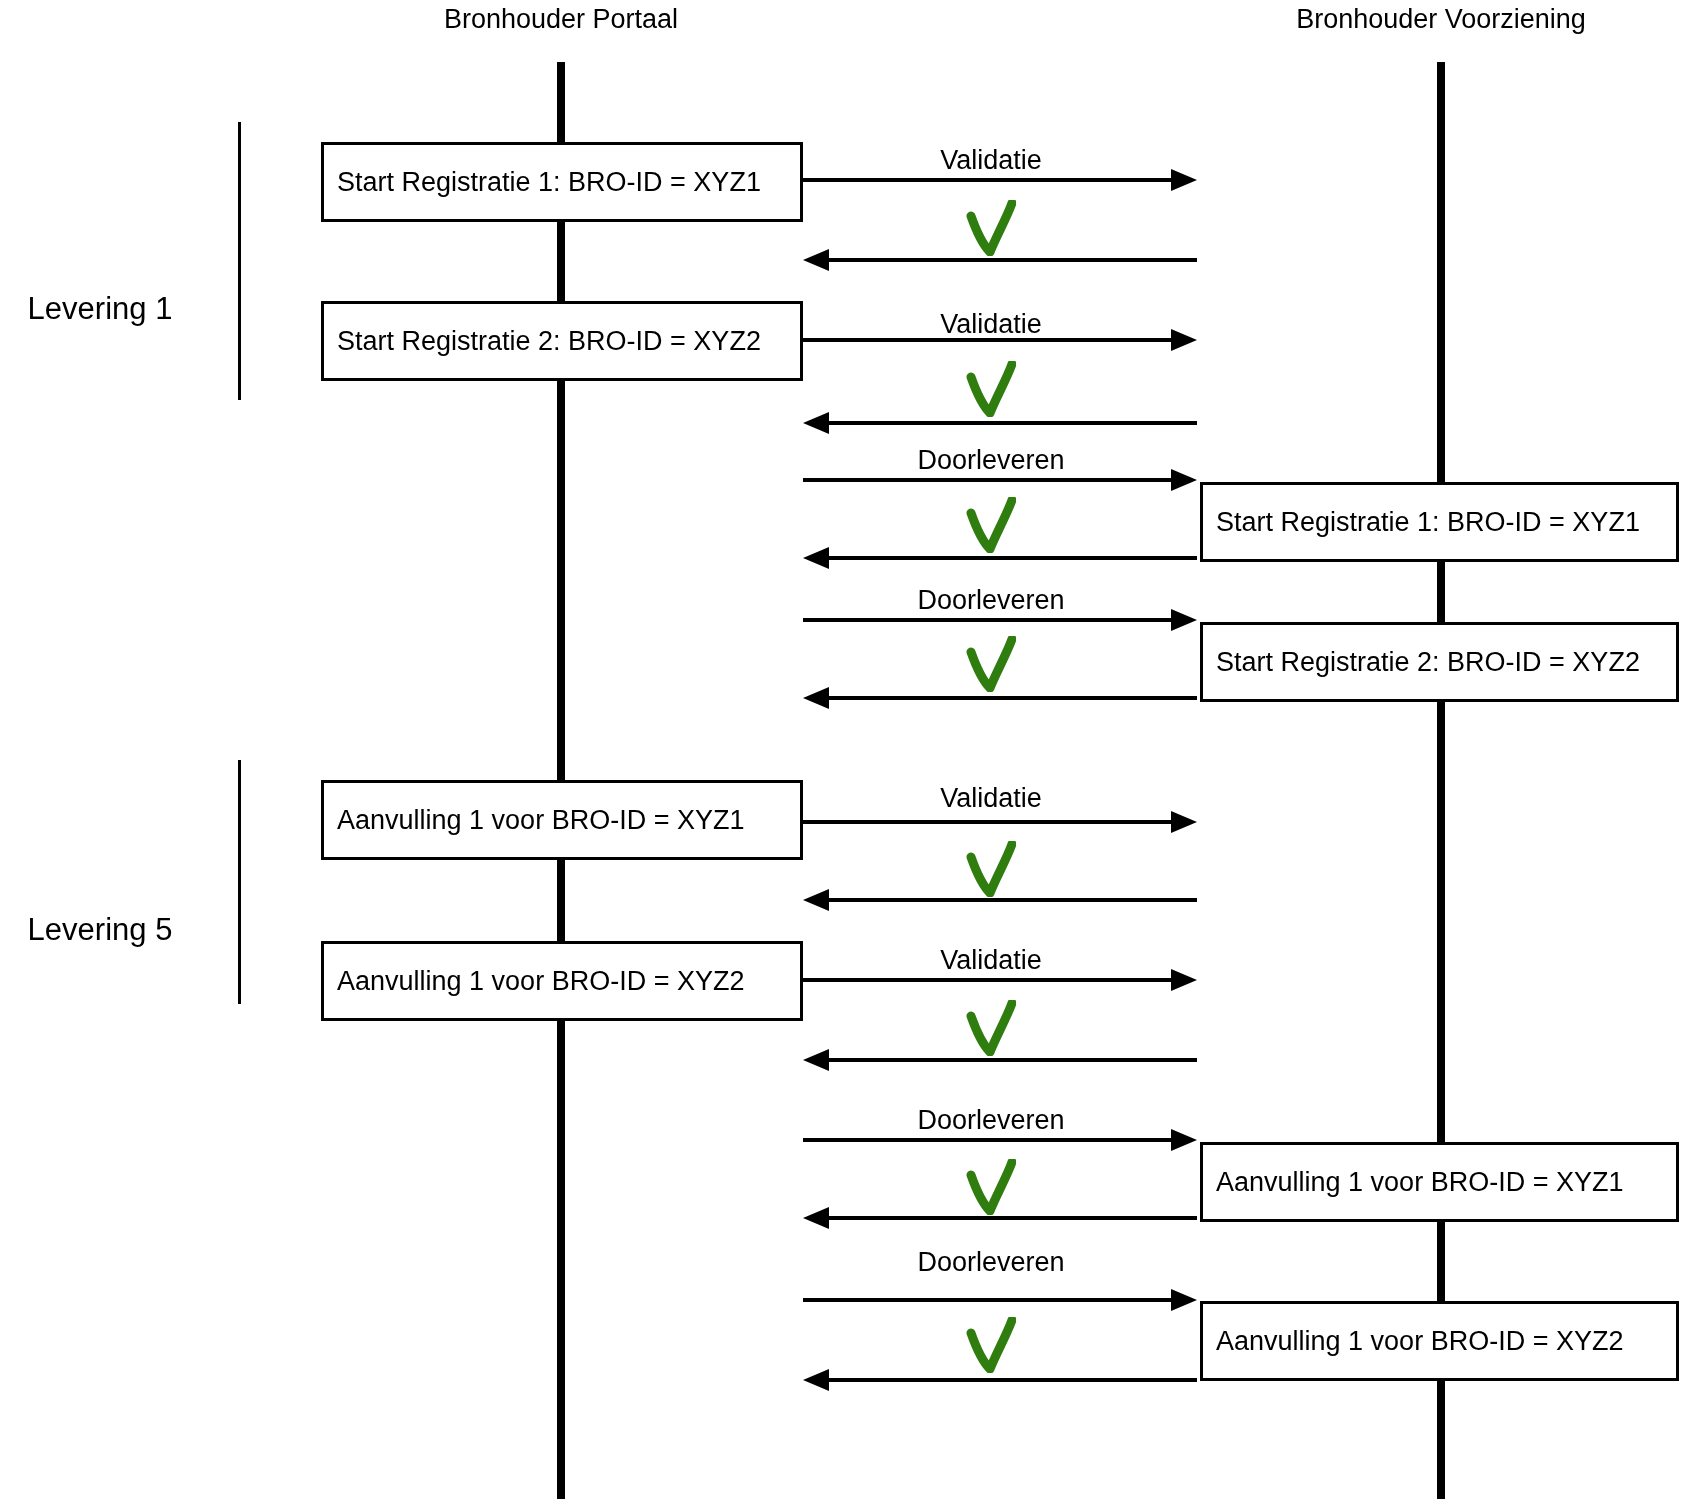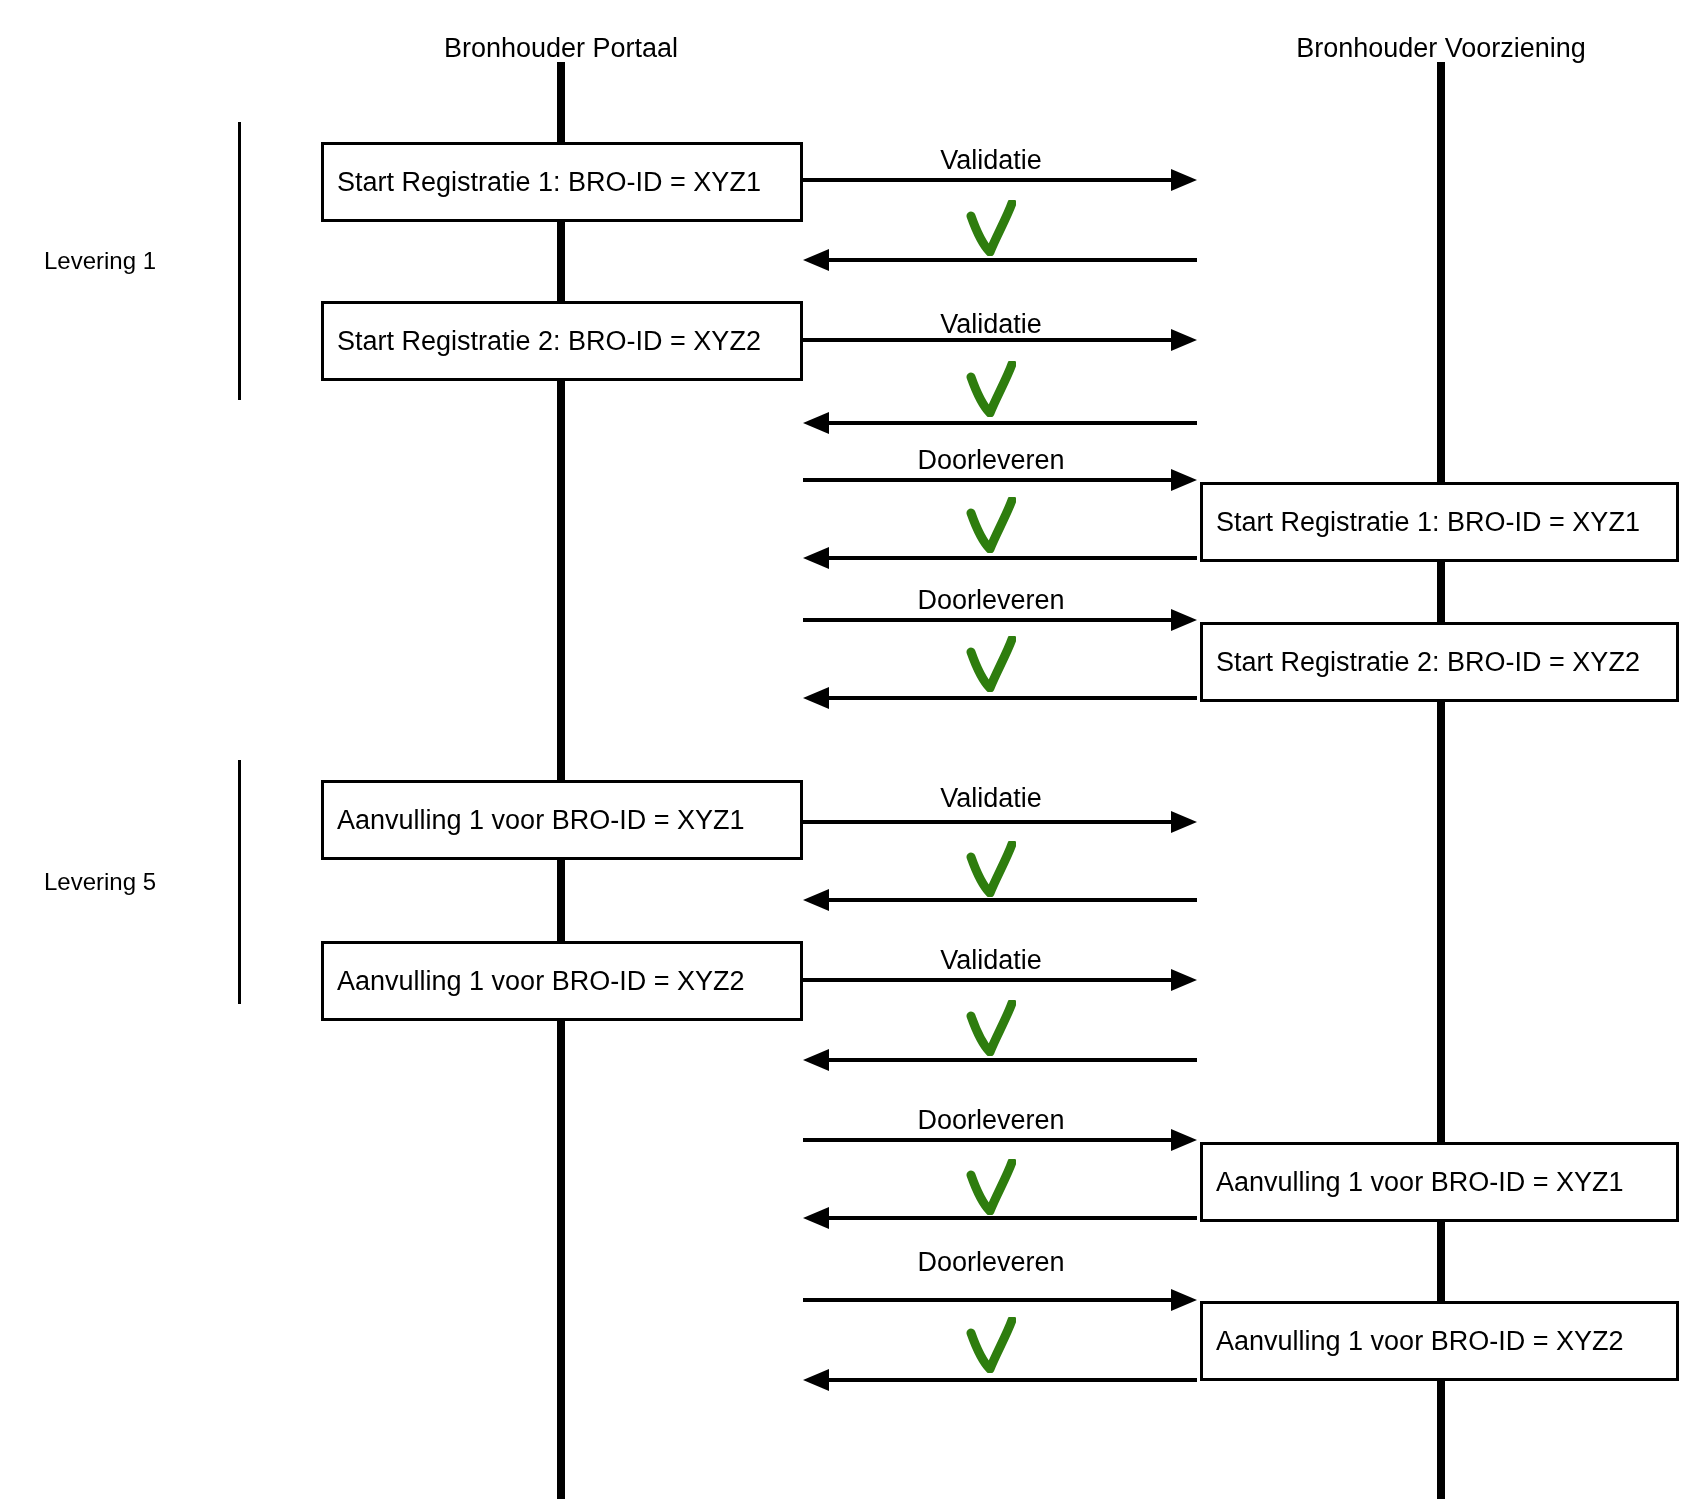--- a/index.html
+++ b/index.html
@@ -1,23 +1,23 @@
 <!DOCTYPE html>
 <html><head>
 <meta charset="utf-8">
 <style>
   html,body{margin:0;padding:0;background:#fff;}
   .stage{
     position:relative;width:1682px;height:1506px;background:#fff;
     font-family:"Liberation Sans",sans-serif;color:#000;overflow:hidden;
   }
-  .actor-title{position:absolute;top:4px;transform:translateX(-50%);font-size:27px;white-space:nowrap;margin-top:29px;}
+  .actor-title{position:absolute;top:4px;transform:translateX(-50%);font-size:27px;white-space:nowrap;}
   .lifeline{position:absolute;background:#000;}
   .bracket{position:absolute;width:3px;background:#000;}
-  .group-label{position:absolute;transform:translate(-50%,-50%);font-size:24px;white-space:nowrap;}
+  .group-label{position:absolute;transform:translate(-50%,-50%);font-size:31px;white-space:nowrap;margin-top:48px;}
   .msg-box{
     position:absolute;box-sizing:border-box;border:3px solid #000;background:#fff;
     display:flex;align-items:center;padding-left:13px;font-size:27px;white-space:nowrap;
   }
   .msg-label{position:absolute;transform:translate(-50%,-50%);font-size:27px;white-space:nowrap;}
   .hline{position:absolute;height:4px;background:#000;}
   .arrowhead{position:absolute;width:0;height:0;border-top:11px solid transparent;border-bottom:11px solid transparent;}
   .arrowhead.right{border-left:26px solid #000;}
   .arrowhead.left{border-right:26px solid #000;}
   .check{position:absolute;width:50px;height:56px;}

